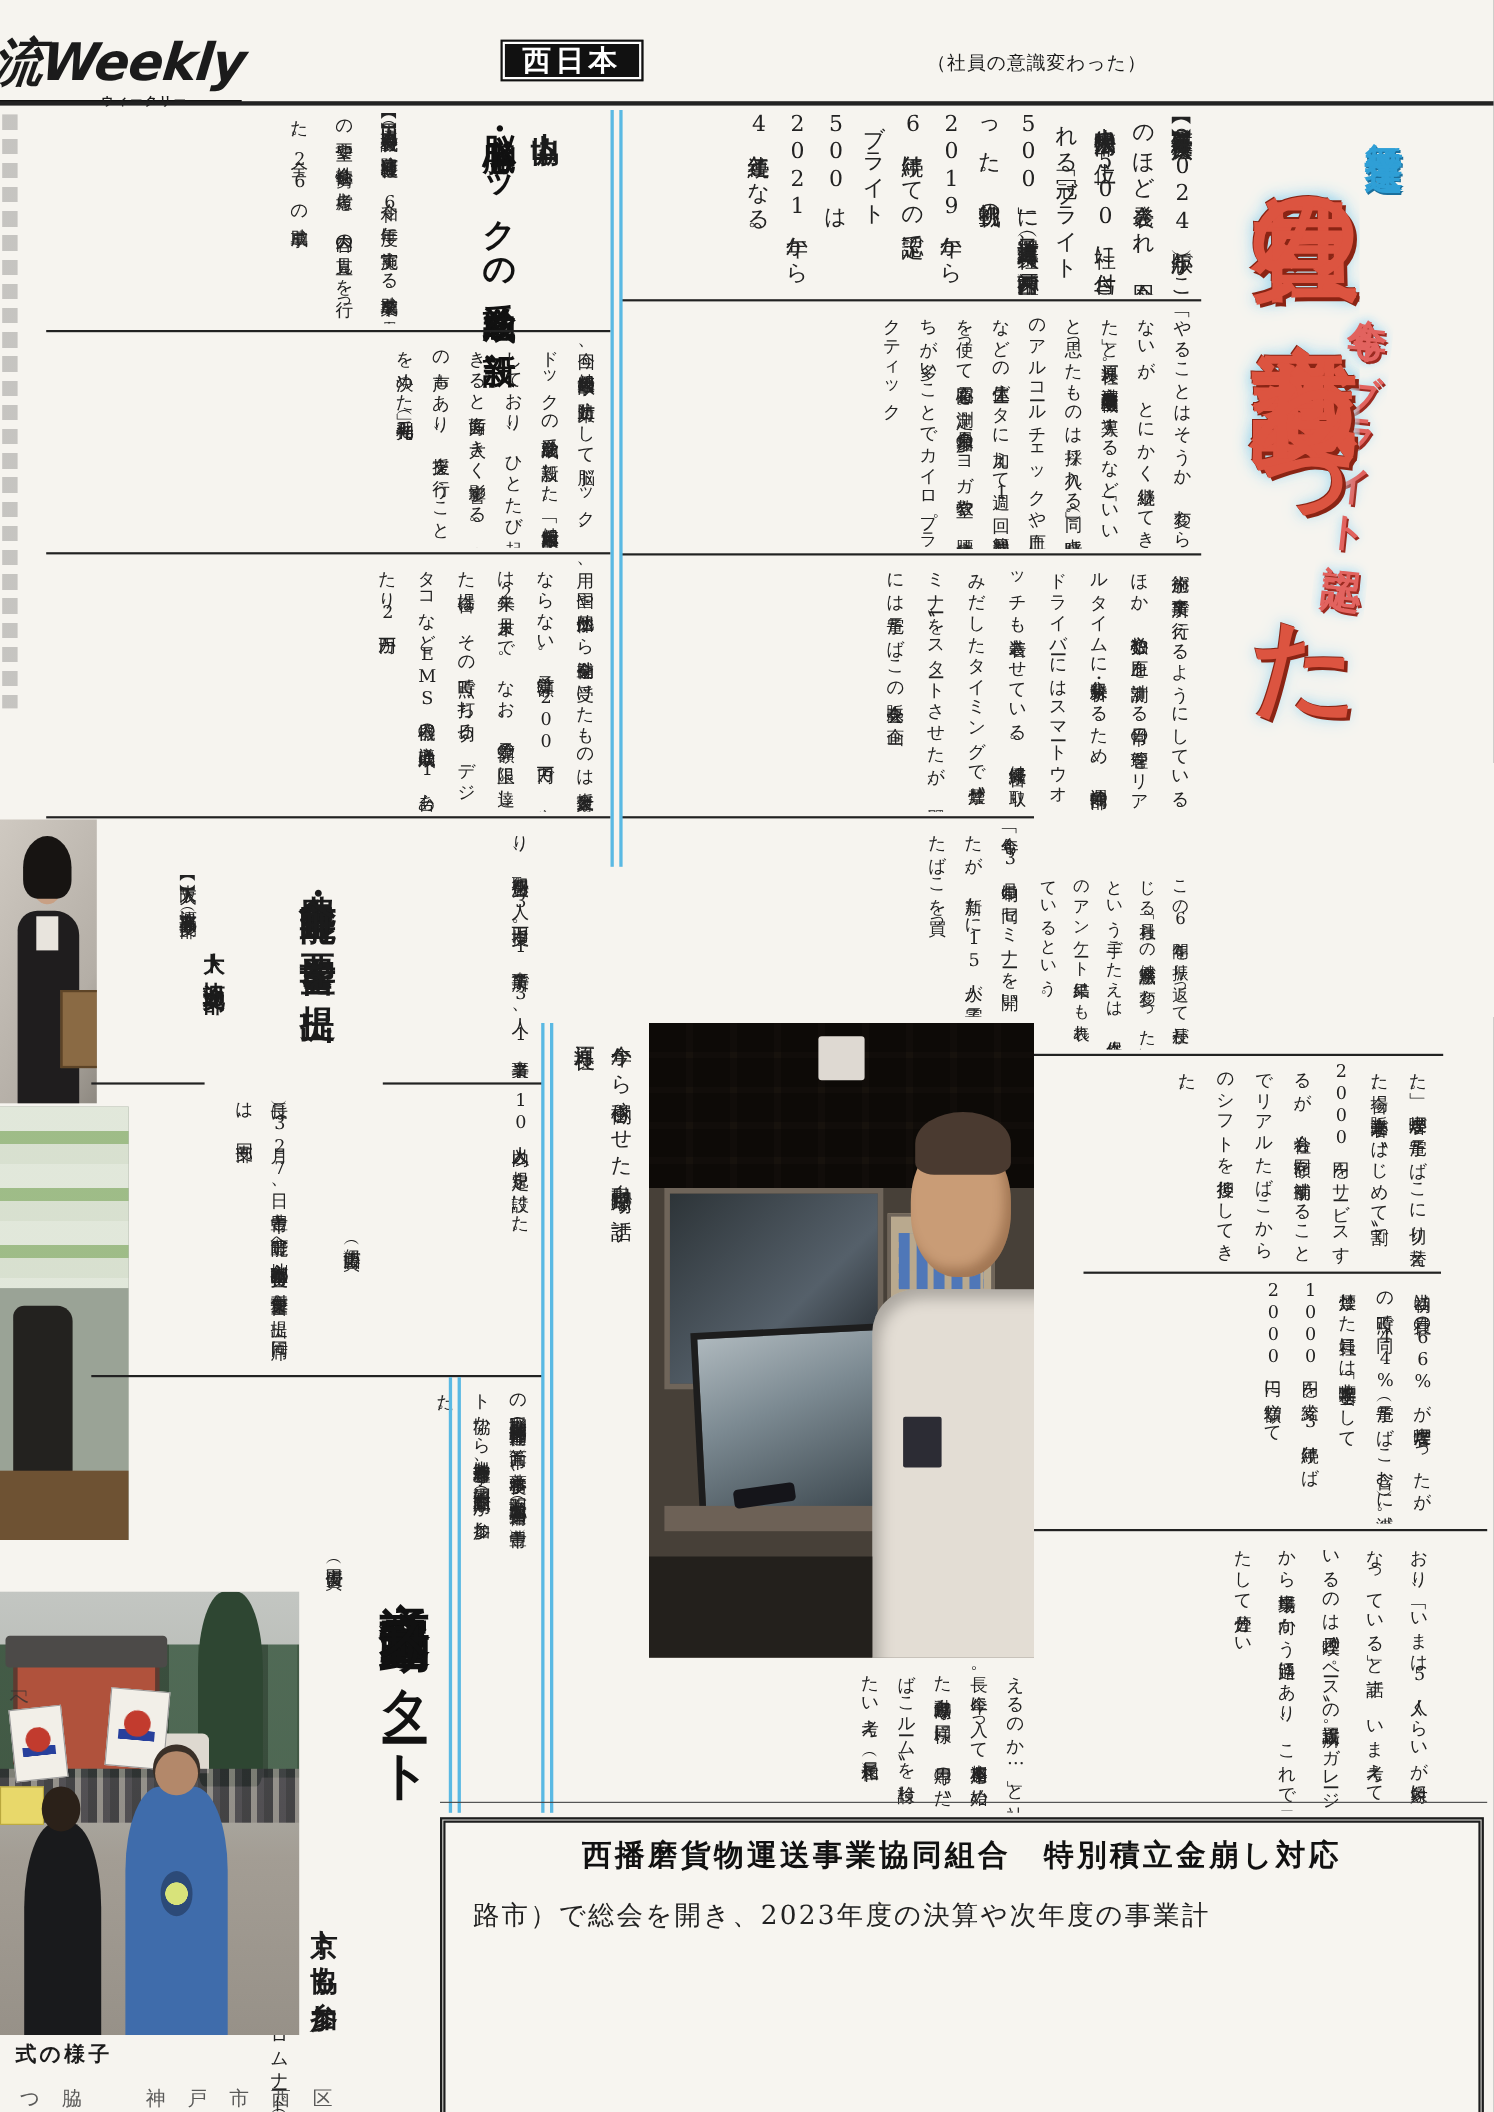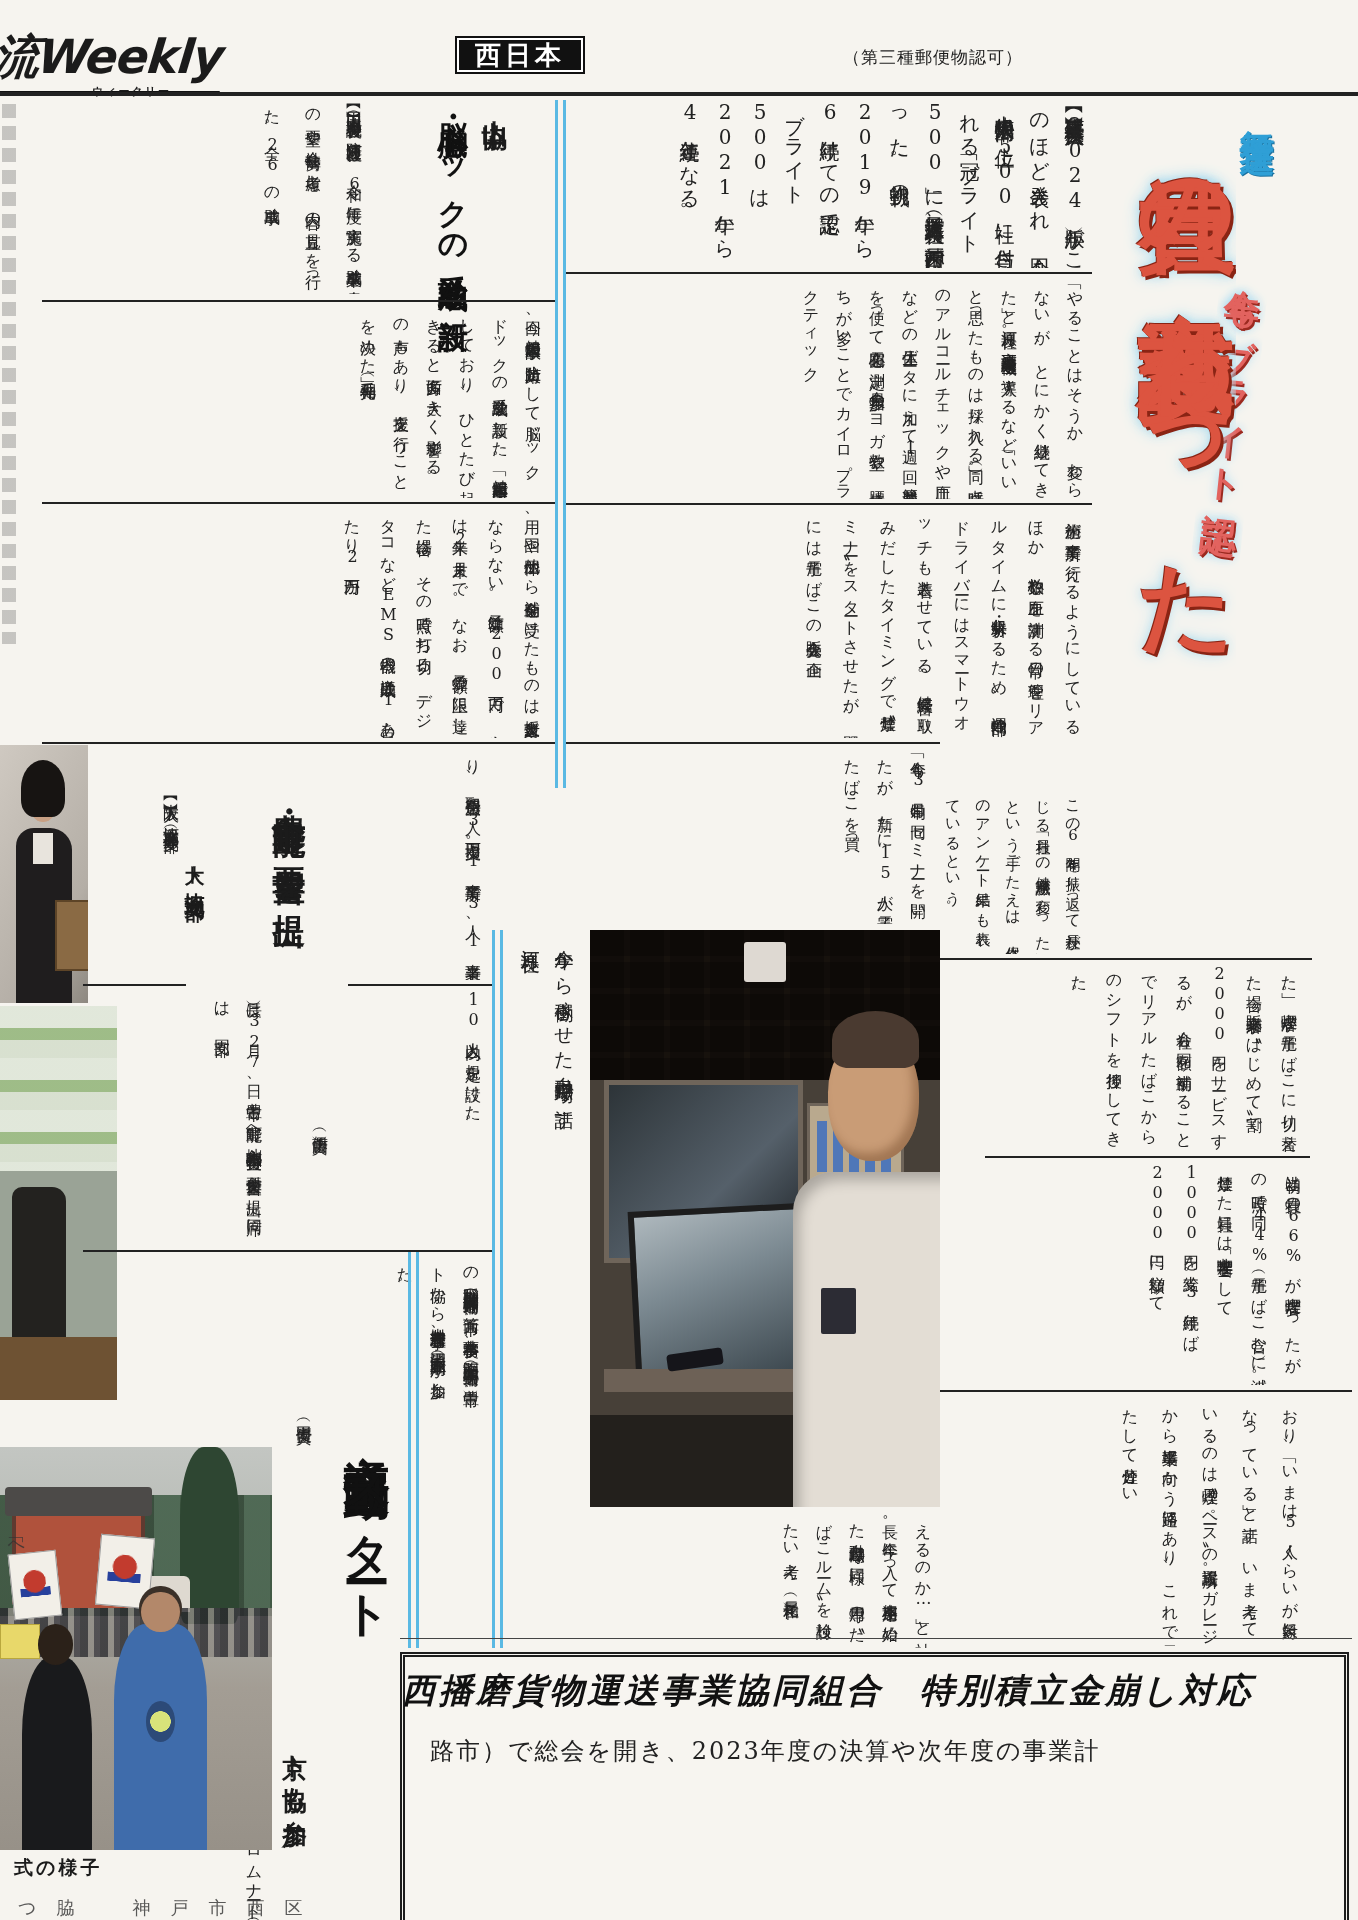--- a/index.html
+++ b/index.html
@@ -23,35 +23,35 @@
   .sec-headline{font-size:30px;line-height:40px;letter-spacing:2px;color:#111;}
   .photo{position:absolute;overflow:hidden;}
   .caption{font-size:19px;letter-spacing:2px;color:#222;}
   .cut-col{position:absolute;opacity:.30;
     background:repeating-linear-gradient(180deg,#555 0 14px,transparent 14px 22px);}
   .frag{color:#333;opacity:.8;}
   
   #bottom-box{position:absolute;border:2px solid #1d1d1d;box-shadow:inset 0 0 0 1px #f6f4ef,inset 0 0 0 3px #1d1d1d;
     background:#f7f5f0;}
   .box-headline{font-size:57px;font-weight:900;letter-spacing:2px;text-align:center;color:#111;}
-  .box-subhead{font-size:34px;font-weight:700;text-align:left;letter-spacing:3px;color:#111;font-style:italic;}
+  .box-subhead{font-size:27px;font-weight:700;text-align:center;letter-spacing:3px;color:#111;}
   .box-body{font-size:24px;line-height:42px;letter-spacing:2px;color:#222;}
 </style>
 </head>
 <body>
 
 <div id="page">
 
   <div class="abs" style="left:0;top:24px;width:1358px;height:66px;">
     <span class="abs gothic" style="left:-8px;top:2px;font-size:47px;font-style:italic;font-weight:900;letter-spacing:-1px;border-bottom:4px solid #111;padding-bottom:2px;transform:skewX(-6deg);">流Weekly</span>
     <span class="abs gothic" style="left:92px;top:60px;font-size:11px;letter-spacing:2px;">ウィークリー</span>
     <span class="abs gothic" style="left:455px;top:12px;width:130px;height:38px;background:#111;color:#fff;font-size:26px;
                  display:flex;align-items:center;justify-content:center;letter-spacing:4px;
                  box-shadow:inset 0 0 0 2px #111,inset 0 0 0 4px #fff;">西日本</span>
-    <span class="abs" style="left:843px;top:22px;font-size:17px;letter-spacing:1px;">（第三種郵便物認可）</span>
+    <span class="abs" style="left:843px;top:22px;font-size:17px;letter-spacing:1px;">（社員の意識変わった）</span>
   </div>
   <div class="hr" style="left:0;top:92px;width:1358px;height:4px;"></div>
 
   <div class="abs v kicker1 gothic" style="left:1233px;top:102px;height:165px;">舞子運送</div>
   <div class="abs v kicker2 gothic" style="left:1222px;top:262px;height:345px;transform:rotate(6deg);transform-origin:top center;">今年もブライト認定</div>
   <div class="abs v big-headline gothic" style="left:1086px;top:100px;height:865px;width:150px;">社員の意識変わった</div>
 
   <div class="abs v body-txt" style="left:565px;top:100px;width:527px;height:168px;font-size:20px;line-height:35px;">【兵庫】健康経営優良法人（2024年版）がこのほど発表され、今回も中小規模法人部門の上位500社に付与される冠「ブライト500」に舞子運送（河原靖典社長、神戸市西区）が入った。初挑戦の2019年から6年続けての認定で、ブライト500は2021年から4年連続となる。</div>
   <div class="hr" style="left:565px;top:272px;width:527px;"></div>
 

